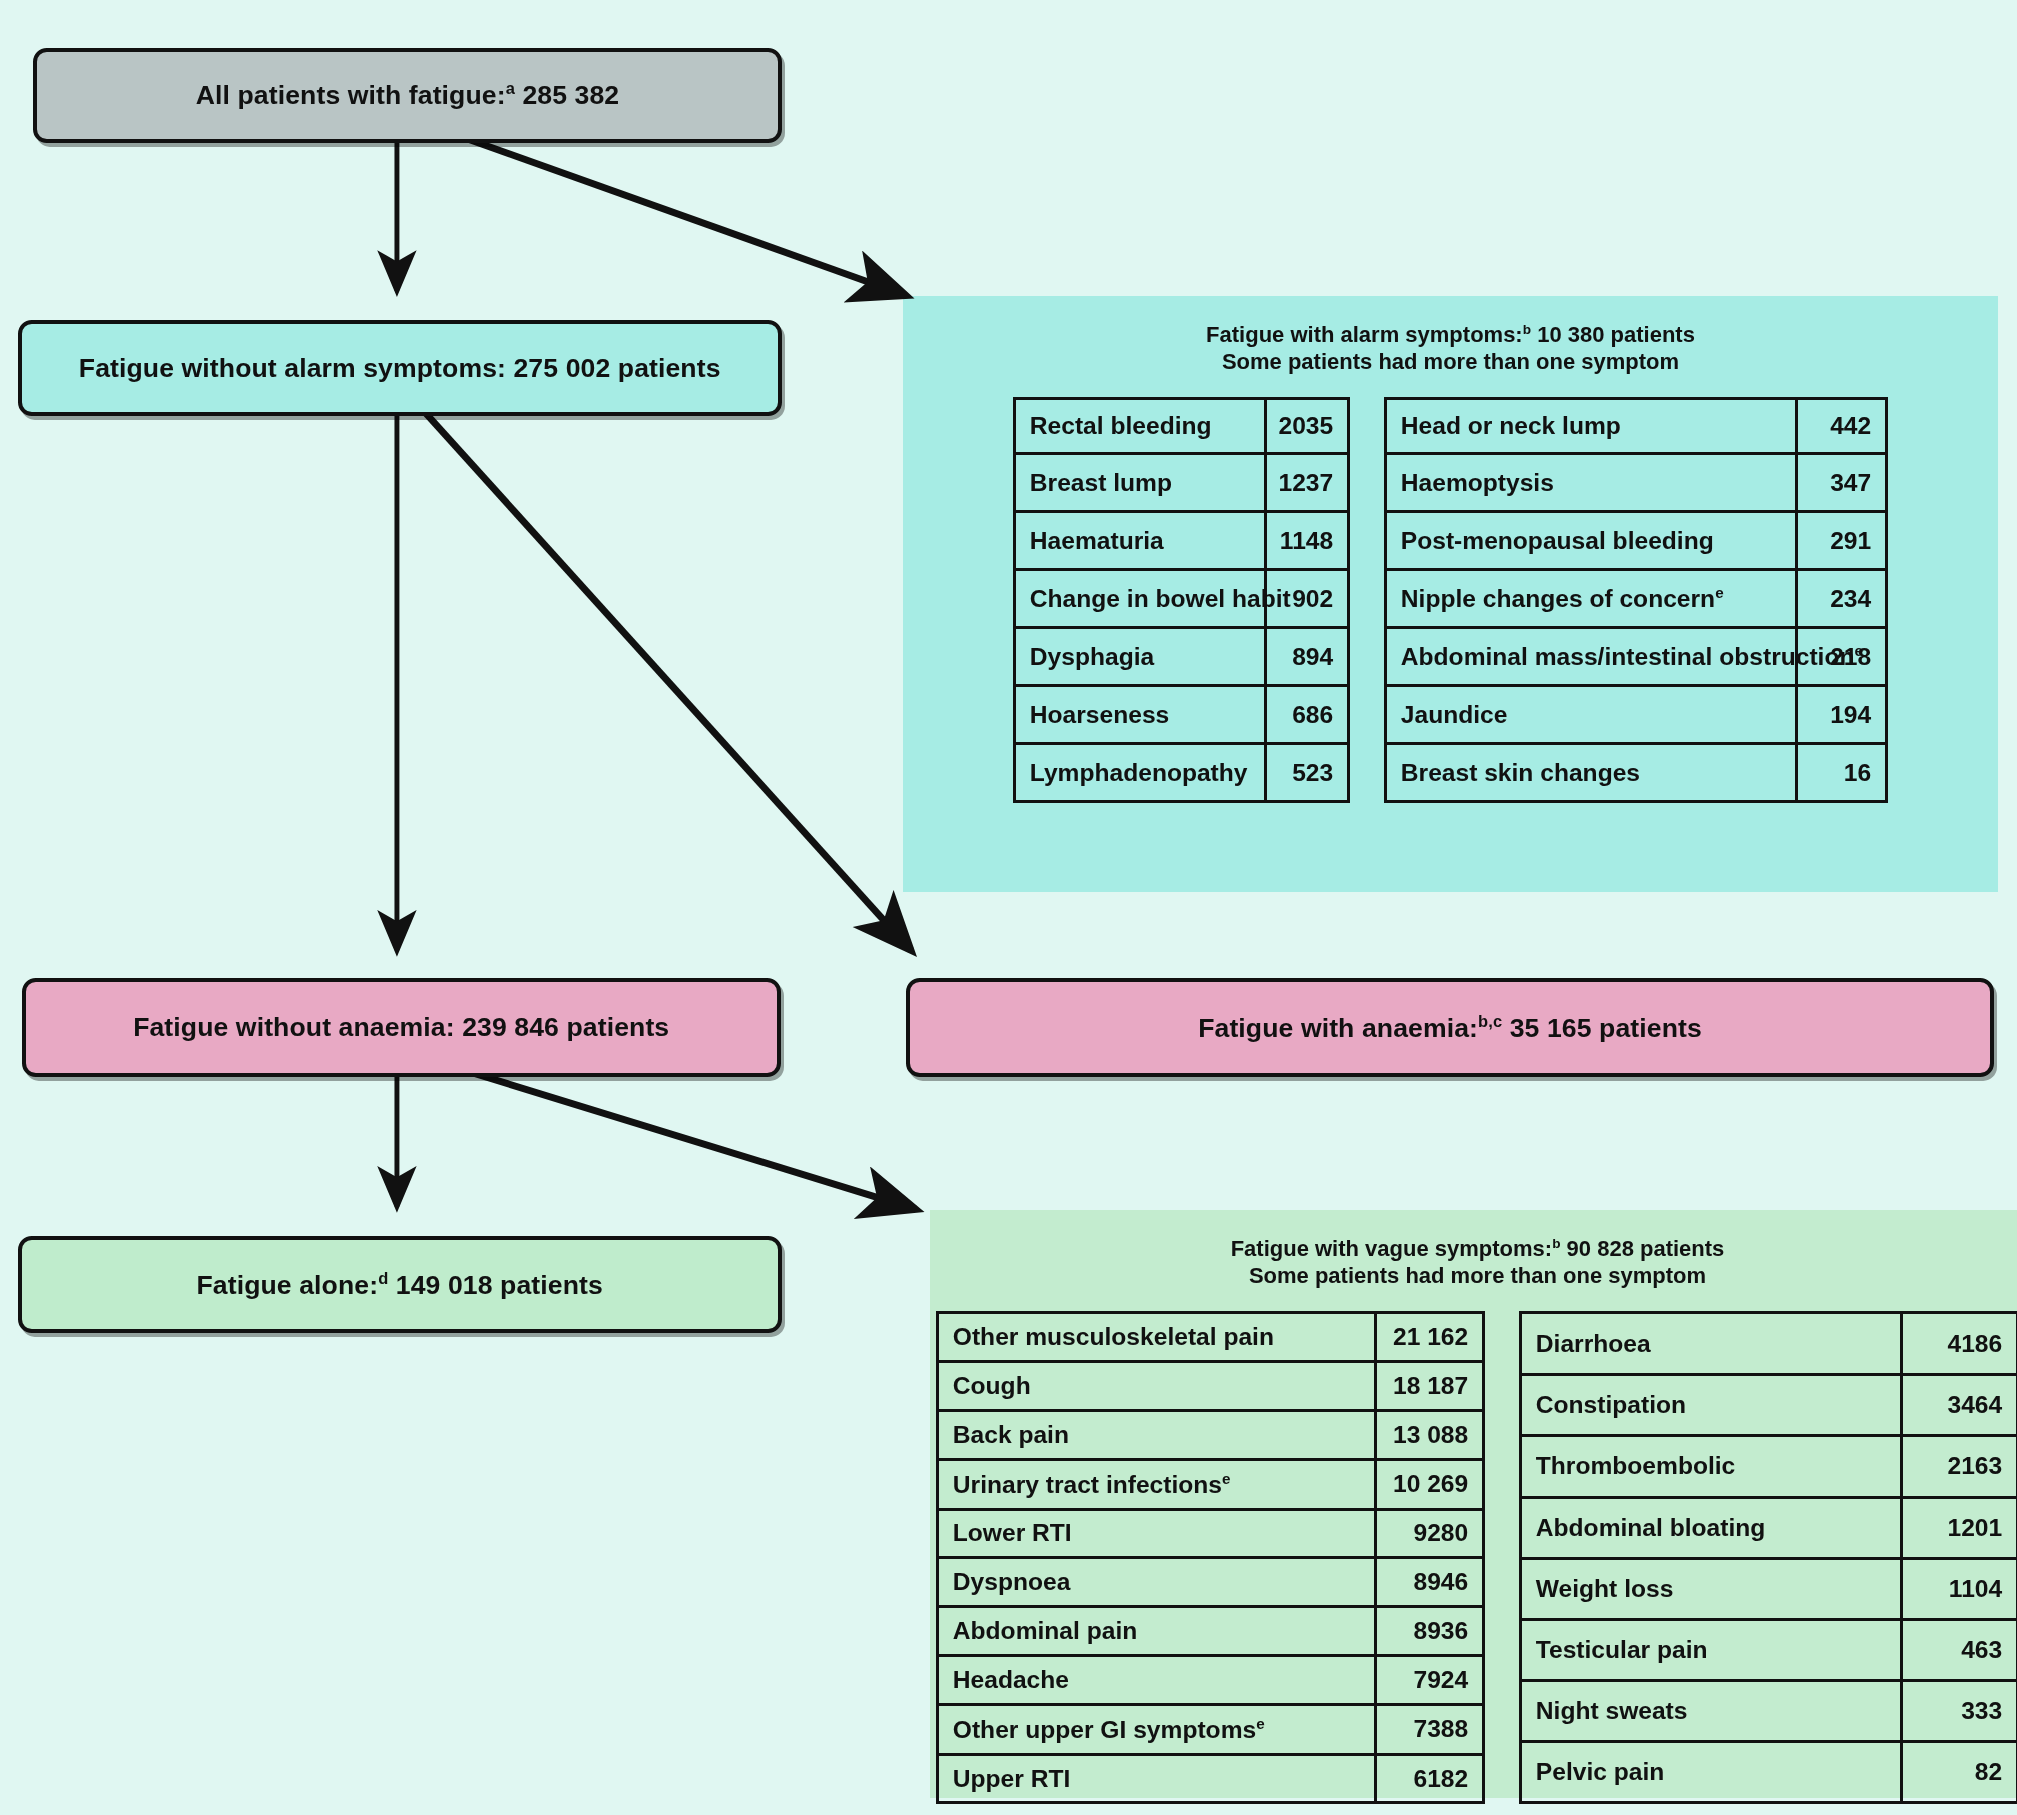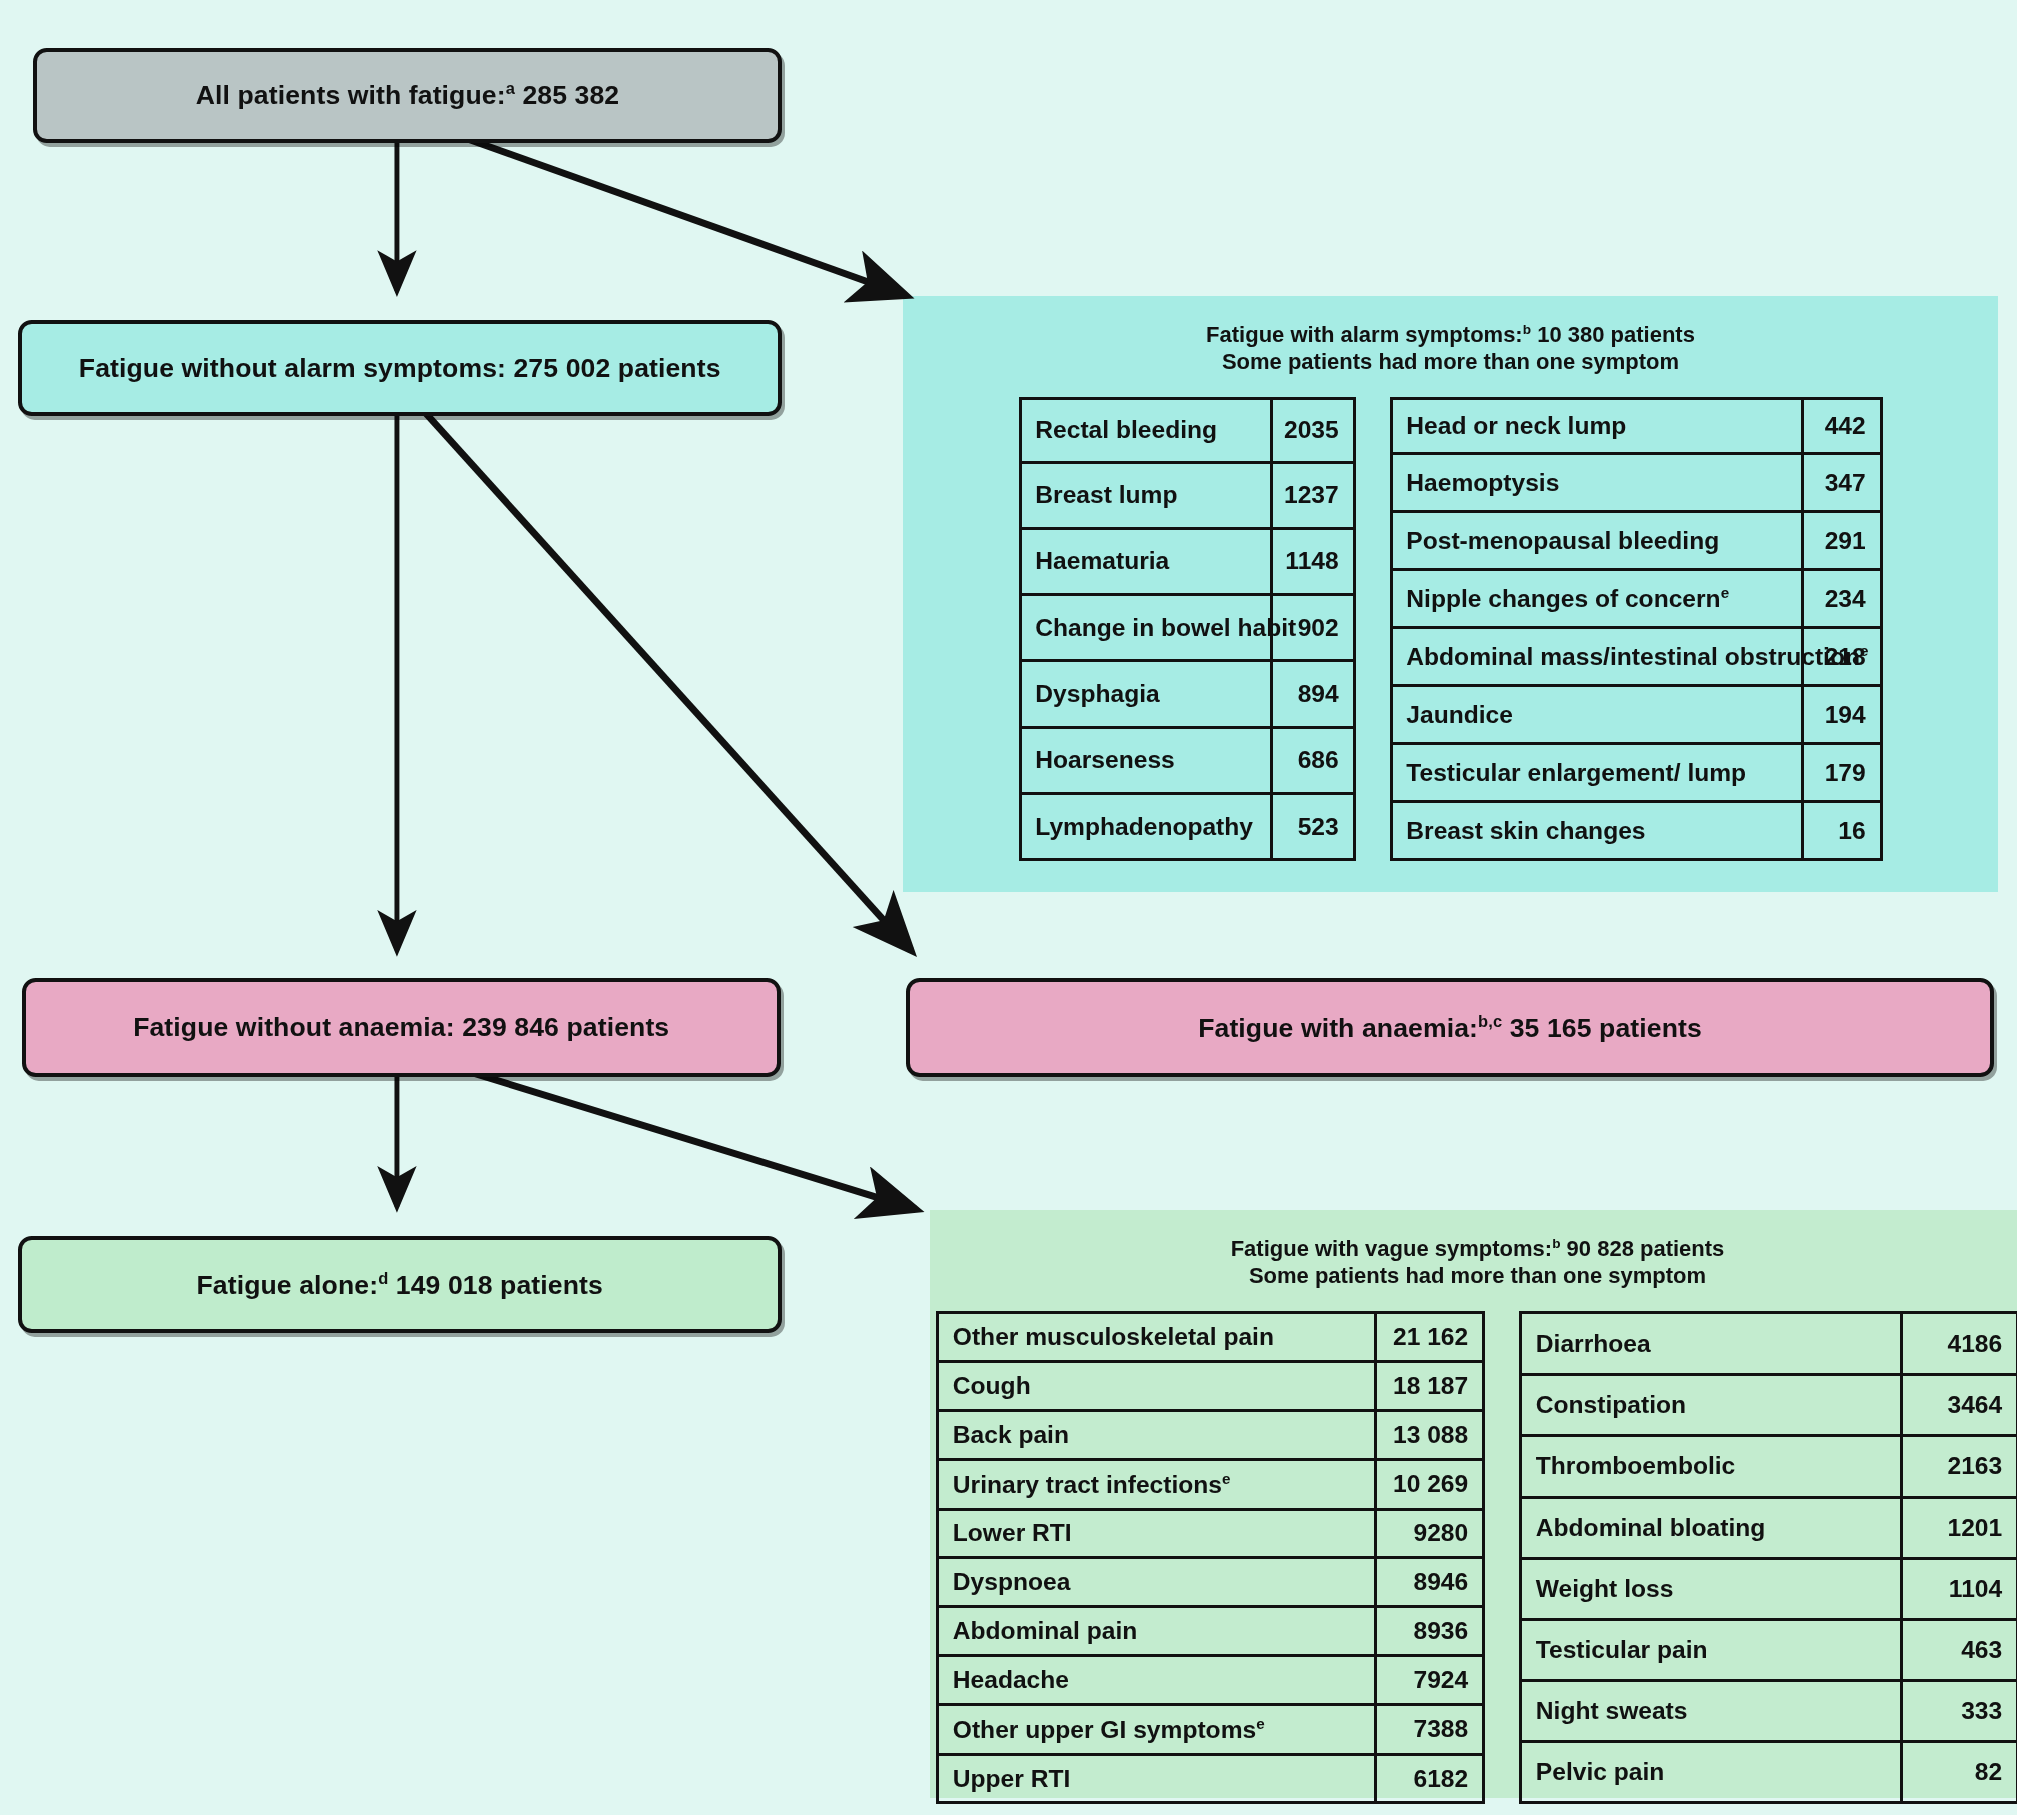--- a/index.html
+++ b/index.html
@@ -91,21 +91,21 @@
   
   table.symtab tr + tr td { border-top: none; }
   table.symtab td.val { border-left: none; }
 
   
   .alarm-left  { width: 337px; }
   .alarm-left  td.lbl { width: 254px; }
   .alarm-left  td.val { width: 83px; }
   .alarm-right { width: 493px; }
   .alarm-right td.lbl { width: 414px; }
-  .alarm-right td.val { width: 79px; margin-top: 28px; }
+  .alarm-right td.val { width: 90px; margin-top: 28px; }
   .alarm-left td, .alarm-right td { height: 58px; padding-top: 5.9px; padding-bottom: 5.9px; }
 
   
   .vague-left  { width: 550px; }
   .vague-left  td.lbl { width: 441px; }
   .vague-left  td.val { width: 108px; }
   .vague-right { width: 500px; }
   .vague-right td.lbl { width: 384px; }
   .vague-right td.val { width: 116px; }
   .vague-left td, .vague-right td { height: 44px; padding-top: 3.9px; padding-bottom: 3.9px; }
@@ -203,24 +203,20 @@
             </tr>
             <tr>
               <td class="lbl">Abdominal mass/intestinal obstruction<sup>e</sup></td>
               <td class="val">218</td>
             </tr>
             <tr>
               <td class="lbl">Jaundice</td>
               <td class="val">194</td>
             </tr>
             <tr>
-              <td class="lbl">Testicular enlargement/ lump</td>
-              <td class="val">179</td>
-            </tr>
-            <tr>
               <td class="lbl">Breast skin changes</td>
               <td class="val">16</td>
             </tr>
           </tbody>
       </table>
     </div>
   </div>
 
   <div class="node pink" style="left:21.7px; top:952px; width:759px; height:99px;align-items:center;">
     <span class="node-text">Fatigue without anaemia: 239 846 patients</span>

